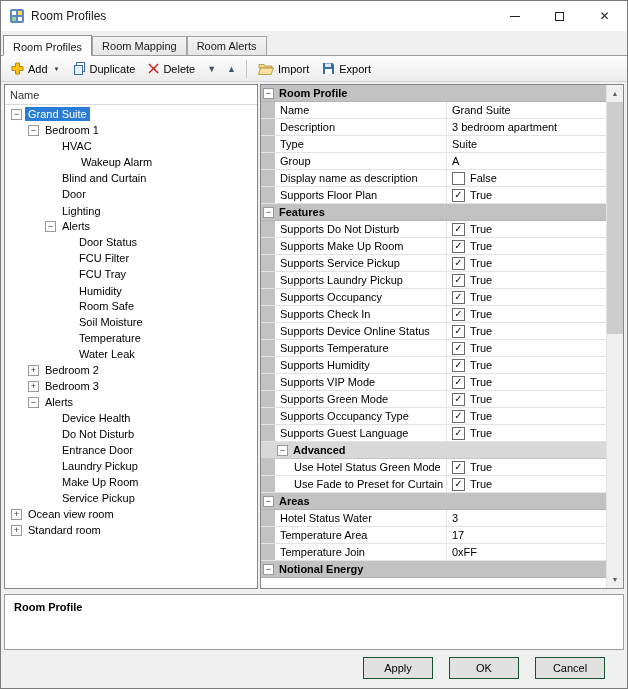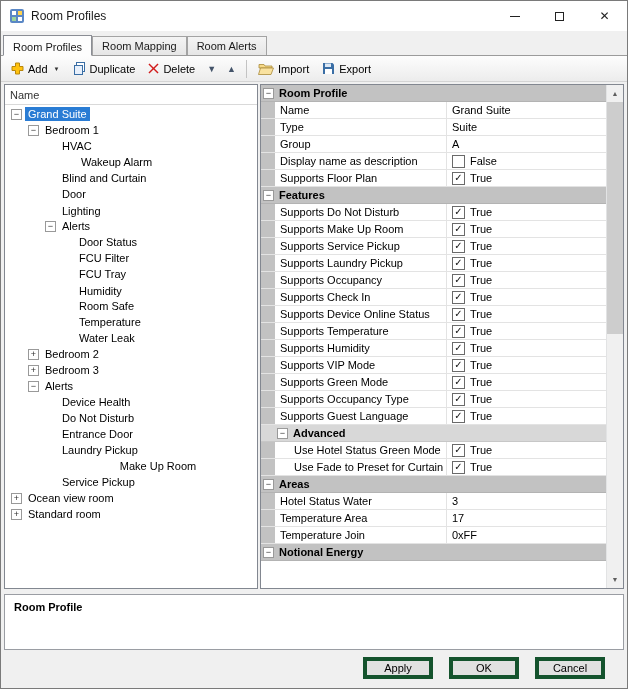--- a/index.html
+++ b/index.html
@@ -69,21 +69,21 @@
   
   .vscroll { flex: 0 0 17px; background: #f0f0f0; border-left: 1px solid #e2e3e4; display: flex; flex-direction: column; }
   .scroll-arrow { flex: 0 0 17px; display: flex; align-items: center; justify-content: center; font-size: 7px; color: #5e5e5e; }
   .scroll-thumb { flex: 0 0 232px; background: #cdcdcd; }
   .scroll-track-fill { flex: 1; }
   
   .desc-panel { flex: 0 0 56px; margin: 3px 3px 2px 3px; background: #fff; border: 1px solid #9a9da3; padding: 6px 9px; }
   .desc-title { font-weight: bold; }
   
   .footer { flex: 0 0 36px; display: flex; align-items: center; justify-content: flex-end; gap: 16px; padding: 0 22px 4px 0; }
-  .btn { width: 70px; height: 22px; background: #e1e1e1; border: 4px solid #14532d;
+  .btn { width: 70px; height: 22px; background: #e1e1e1; border: 1px solid #14532d;
          font-family: "Liberation Sans", sans-serif; font-size: 11px; color: #000;
          display: inline-flex; align-items: center; justify-content: center; }
 </style>
 </head>
 <body>
 
 <div class="window">
 
   <div class="titlebar">
     <span class="app-icon">
@@ -221,20 +221,24 @@
           <div class="tree-row" style="padding-left: 57px; align-items: flex-end;">
             <span class="expander-spacer"></span>
             <span class="tree-label">Humidity</span>
           </div>
           <div class="tree-row" style="padding-left: 57px;">
             <span class="expander-spacer"></span>
             <span class="tree-label">Room Safe</span>
           </div>
           <div class="tree-row" style="padding-left: 57px;">
             <span class="expander-spacer"></span>
+            <span class="tree-label">Soil Moisture</span>
+          </div>
+          <div class="tree-row" style="padding-left: 57px;">
+            <span class="expander-spacer"></span>
             <span class="tree-label">Temperature</span>
           </div>
           <div class="tree-row" style="padding-left: 57px;">
             <span class="expander-spacer"></span>
             <span class="tree-label">Water Leak</span>
           </div>
           <div class="tree-row" style="padding-left: 23px;">
             <span class="expander">+</span>
             <span class="tree-label">Bedroom 2</span>
           </div>
@@ -255,21 +259,21 @@
             <span class="tree-label">Do Not Disturb</span>
           </div>
           <div class="tree-row" style="padding-left: 40px;">
             <span class="expander-spacer"></span>
             <span class="tree-label">Entrance Door</span>
           </div>
           <div class="tree-row" style="padding-left: 40px;">
             <span class="expander-spacer"></span>
             <span class="tree-label">Laundry Pickup</span>
           </div>
-          <div class="tree-row" style="padding-left: 40px; justify-content: center;">
+          <div class="tree-row" style="padding-left: 40px;">
             <span class="expander-spacer"></span>
             <span class="tree-label">Make Up Room</span>
           </div>
           <div class="tree-row" style="padding-left: 40px;">
             <span class="expander-spacer"></span>
             <span class="tree-label">Service Pickup</span>
           </div>
           <div class="tree-row" style="padding-left: 6px;">
             <span class="expander">+</span>
             <span class="tree-label">Ocean view room</span>
@@ -283,20 +287,25 @@
     <div class="grid-panel">
       <div class="grid-rows">
           <div class="cat-row">
             <span class="expander cat-expander">−</span>
             <span>Room Profile</span>
           </div>
           <div class="prop-row">
             <span class="gutter"></span>
             <span class="prop-label">Name</span>
             <span class="prop-value">Grand Suite</span>
+          </div>
+          <div class="prop-row">
+            <span class="gutter"></span>
+            <span class="prop-label">Description</span>
+            <span class="prop-value">3 bedroom apartment</span>
           </div>
           <div class="prop-row">
             <span class="gutter"></span>
             <span class="prop-label">Type</span>
             <span class="prop-value">Suite</span>
           </div>
           <div class="prop-row">
             <span class="gutter"></span>
             <span class="prop-label">Group</span>
             <span class="prop-value">A</span>

